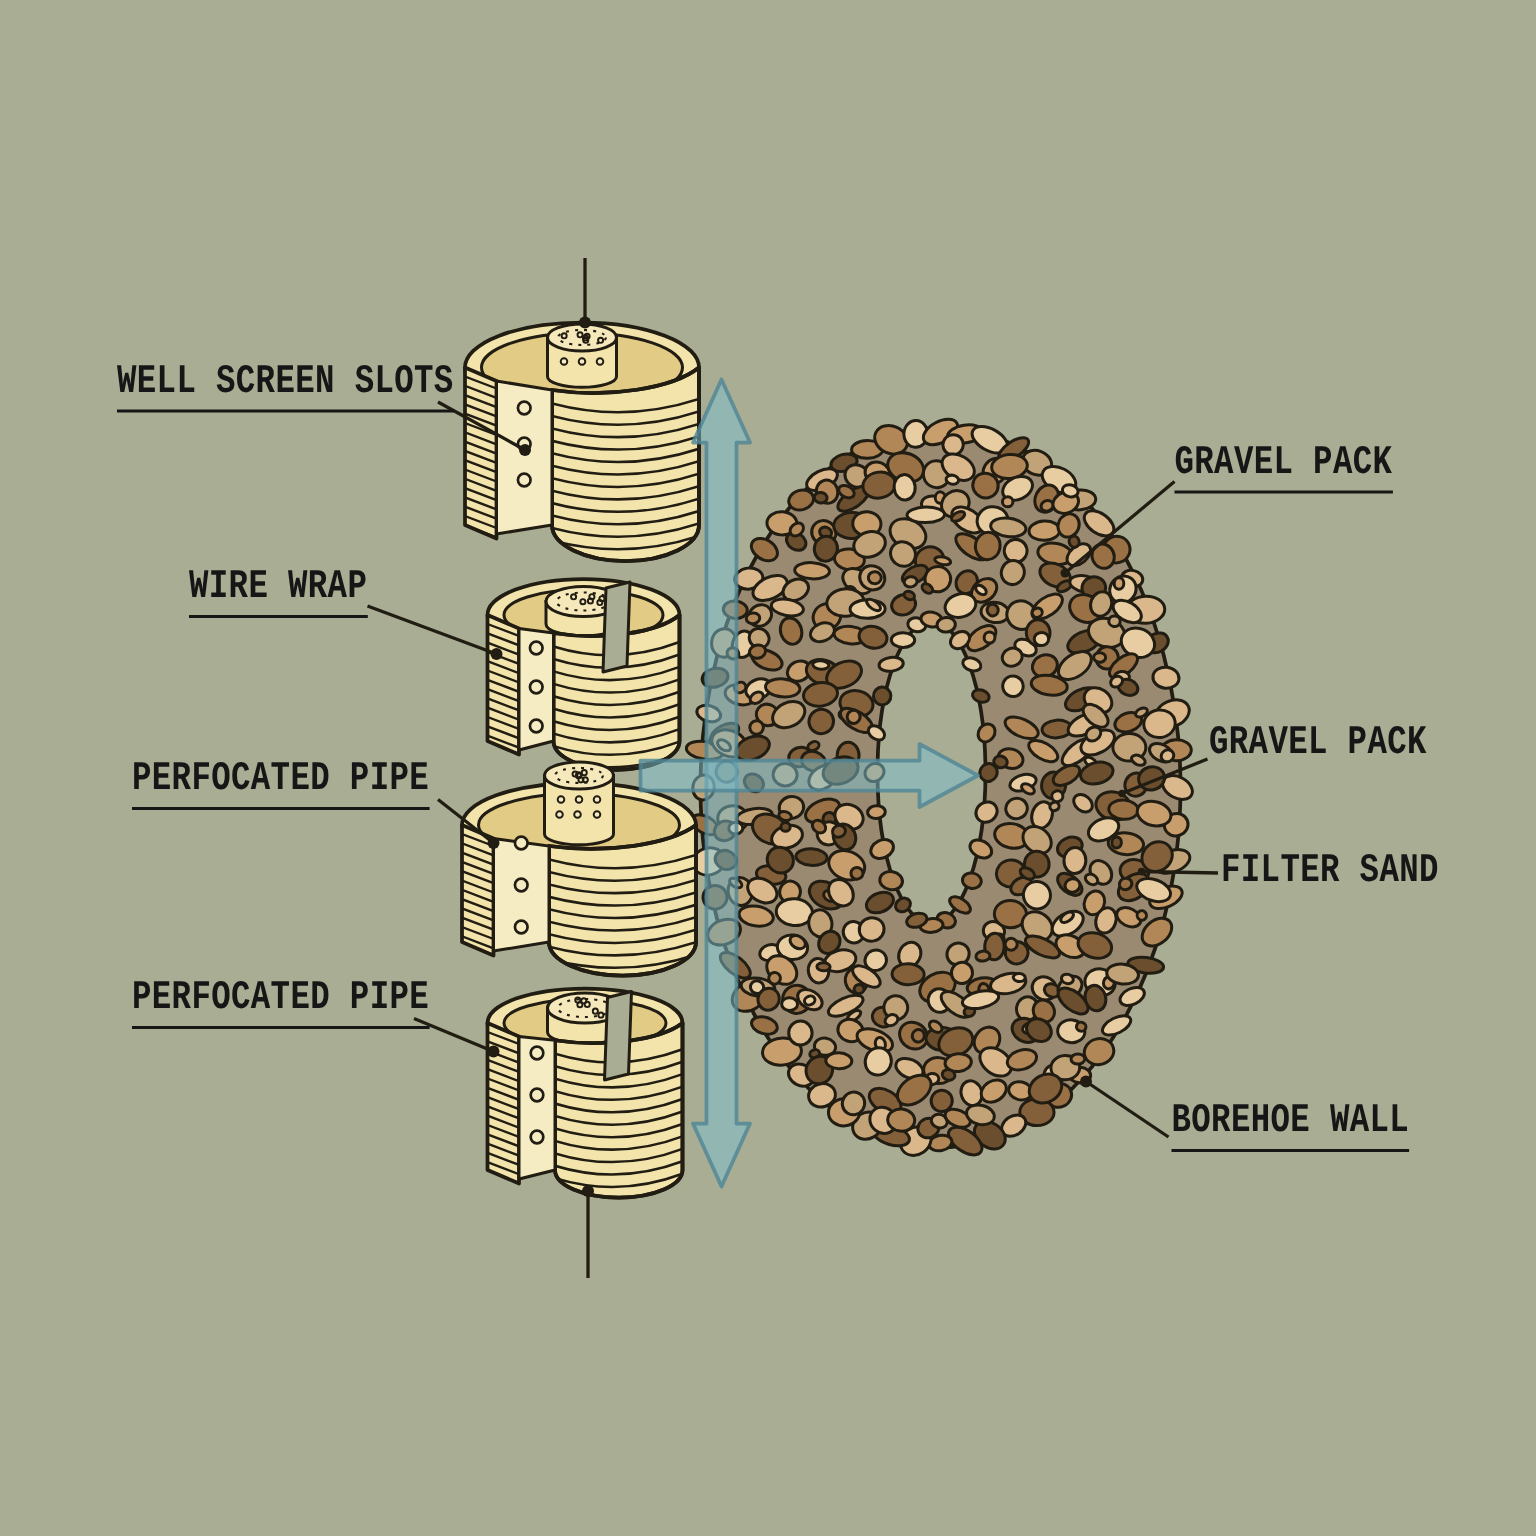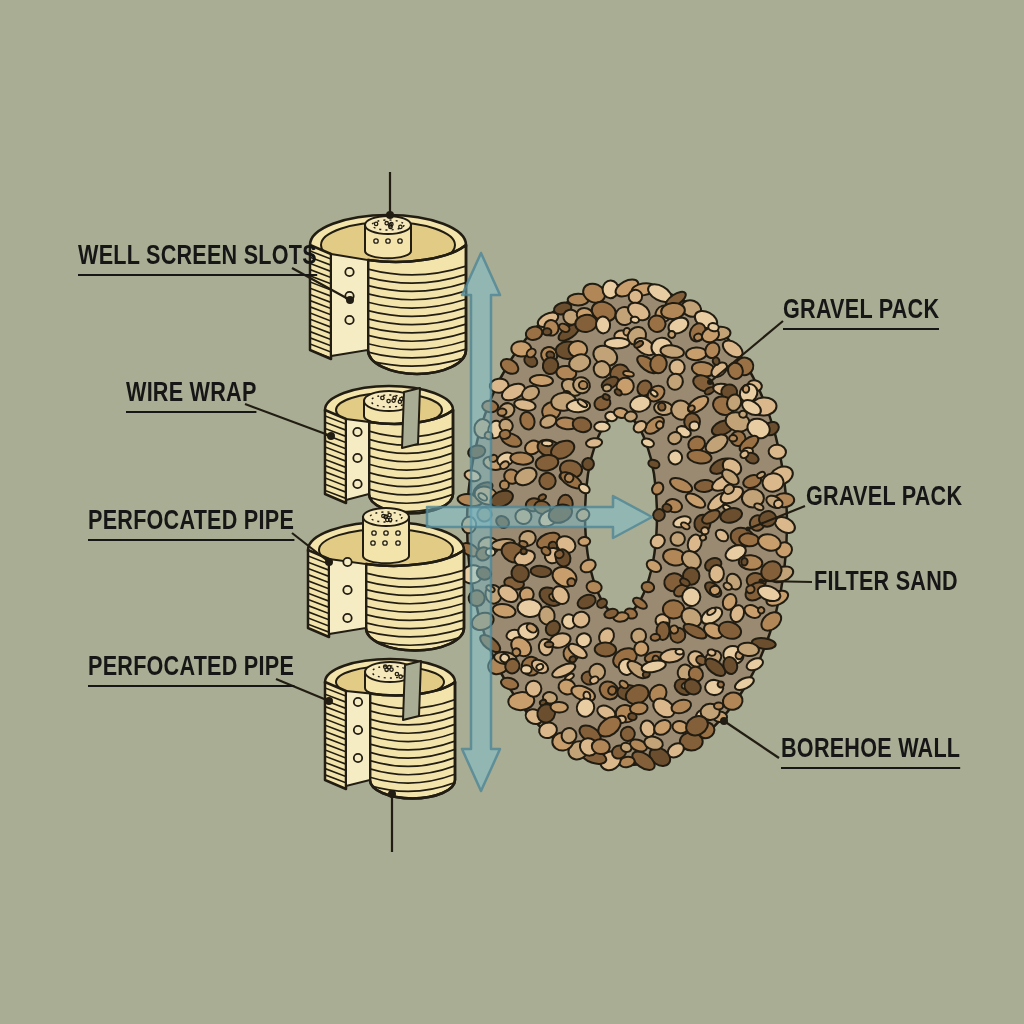--- a/index.html
+++ b/index.html
@@ -1,17 +1,17 @@
 <!DOCTYPE html>
 <html><head>
 <meta charset="utf-8">
 <style>
   html,body{margin:0;padding:0}
   .stage{position:relative;width:1024px;height:1024px;overflow:hidden;
-         font-family:Liberation Sans, sans-serif}
+         font-family:Liberation Mono, monospace}
   svg{position:absolute;left:0;top:0}
   .lbl{position:absolute;font-weight:700;font-size:27px;letter-spacing:.3px;
        transform:scaleX(.8);transform-origin:0 0;white-space:nowrap}
   .lbl .u{display:inline-block;border-bottom:2.5px solid currentColor;padding-bottom:3px}
 </style>
 </head>
 <body>
 
 <div class="stage" id="stage" style="background: rgb(169, 173, 147);">
   <svg id="art" width="1024" height="1024" viewBox="0 0 1024 1024">

